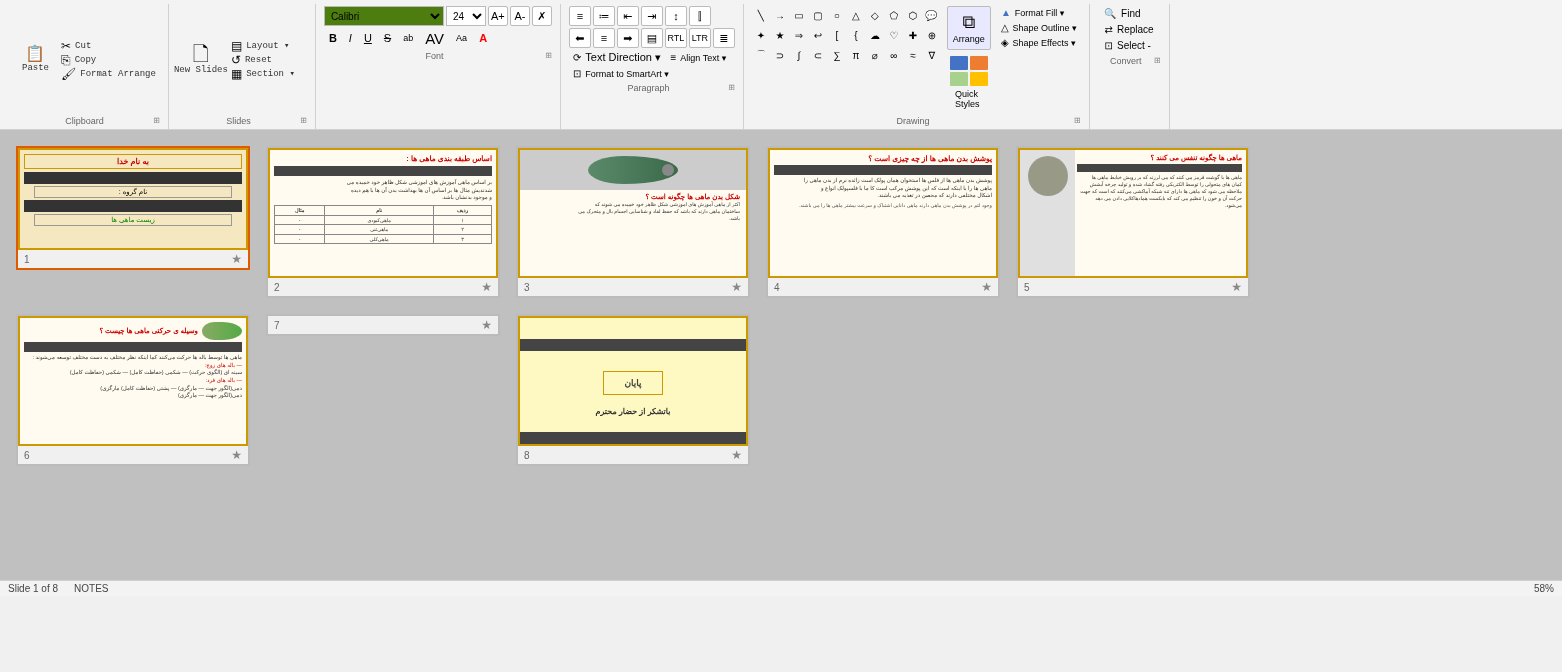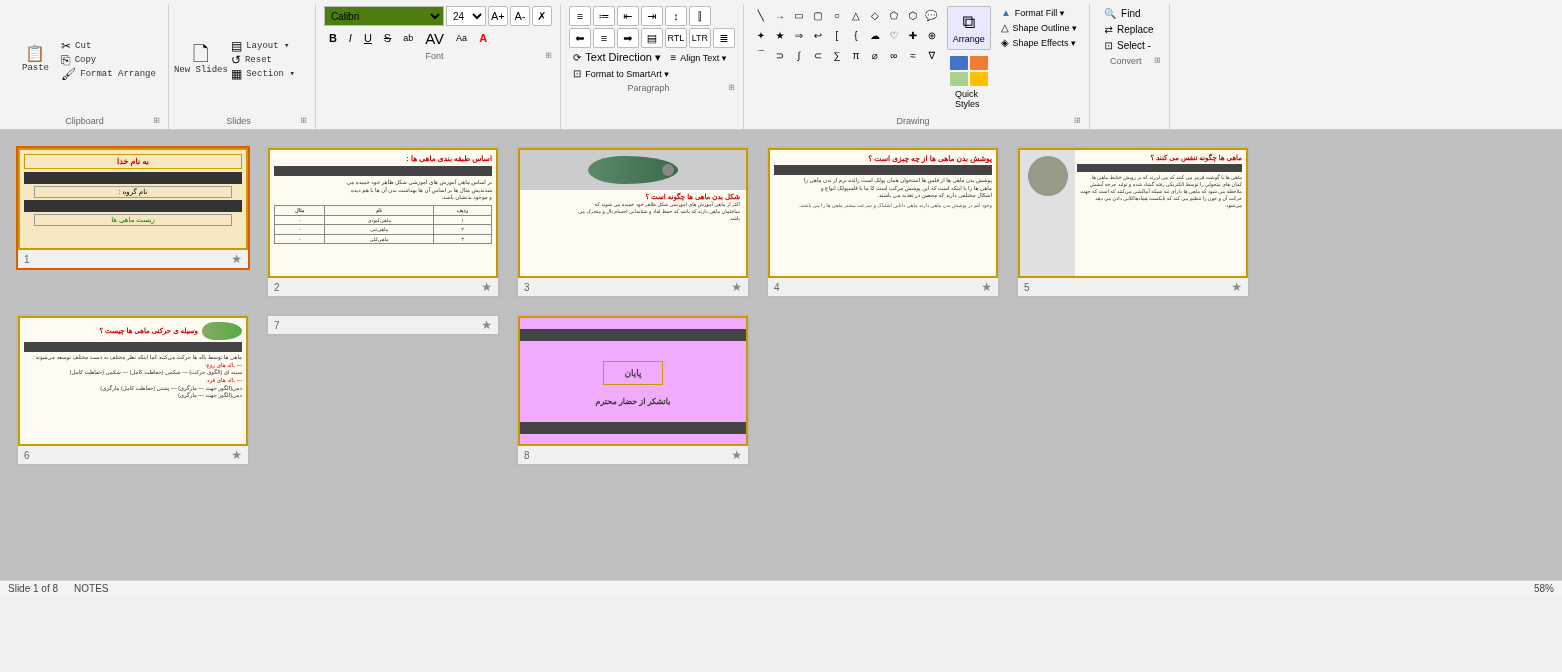--- a/index.html
+++ b/index.html
@@ -474,21 +474,21 @@
       <div class="slide-thumb" style="width:234px;">
         <div class="slide-footer">
           <span class="slide-num">7</span>
           <span class="slide-star">★</span>
         </div>
       </div>
     </div>
 
     <div class="slide-thumb-wrapper">
       <div class="slide-thumb" style="width:234px;">
-        <div style="width:230px; height:130px; background:#f0abfc; border:2px solid #cc9900; overflow:hidden; display:flex; flex-direction:column; align-items:center; justify-content:center; box-sizing:border-box;">
+        <div style="width:230px; height:130px; background:#fef9c3; border:2px solid #cc9900; overflow:hidden; display:flex; flex-direction:column; align-items:center; justify-content:flex-end; box-sizing:border-box;">
           <div style="background:#444; height:12px; width:100%; margin-bottom:16px;"></div>
           <div style="border:1px solid #cc9900; padding:6px 20px; text-align:center; margin:4px;">
             <div style="font-size:9px; font-weight:bold; color:#444; direction:rtl;">پایان</div>
           </div>
           <div style="font-size:8px; color:#333; direction:rtl; margin-top:8px; font-weight:bold;">باتشکر از حضار محترم</div>
           <div style="background:#444; height:12px; width:100%; margin-top:16px;"></div>
         </div>
         <div class="slide-footer">
           <span class="slide-num">8</span>
           <span class="slide-star">★</span>

